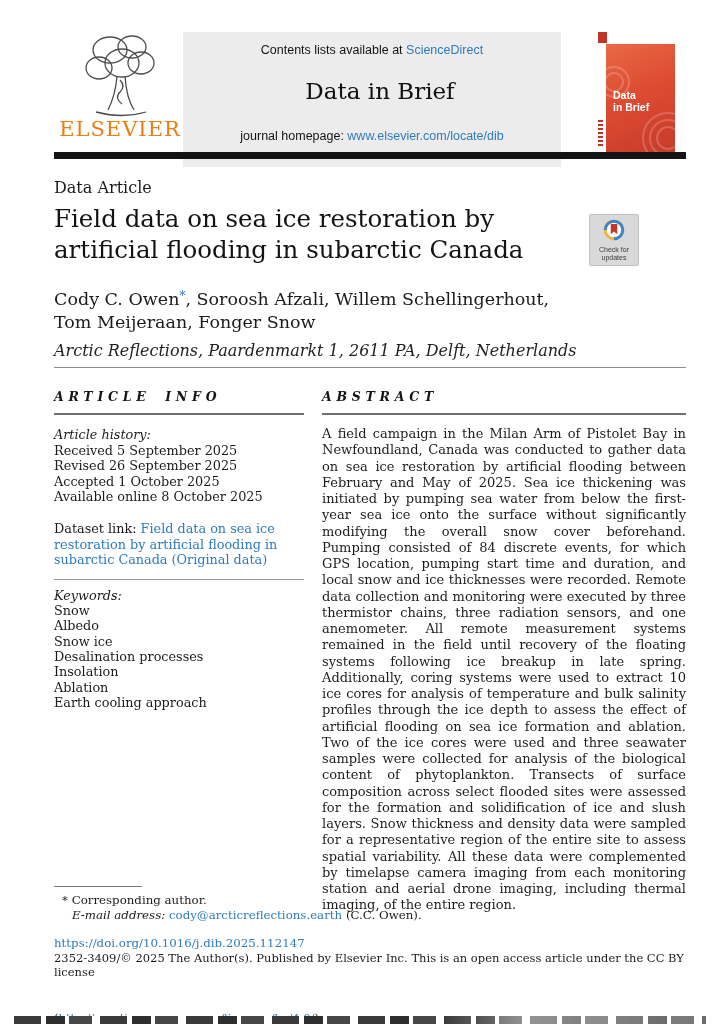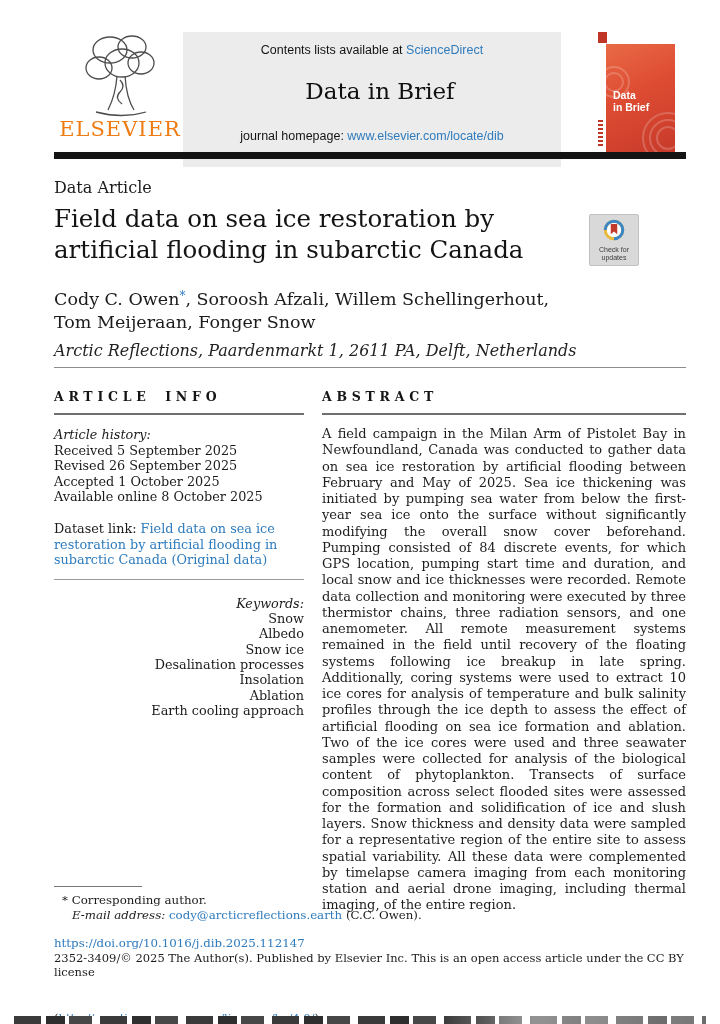--- a/index.html
+++ b/index.html
@@ -36,28 +36,28 @@
   .check-badge{position:absolute;left:589px;top:214px;width:48px;height:50px;background:#d9d9d9;
                border:1px solid #c0c0c0;border-radius:2px;text-align:center;cursor:pointer;}
   .check-badge-label{font-family:"Liberation Sans",sans-serif;font-size:7px;line-height:7.5px;color:#3c3c3c;}
 
   .authors{position:absolute;left:54px;top:285px;width:540px;font-size:17.5px;line-height:23px;}
   .author-star{color:#2e7bbd;font-size:12px;vertical-align:5px;}
   .affiliation{position:absolute;left:54px;top:341px;font-style:italic;font-size:16px;color:#222;}
   .rule-full{position:absolute;left:54px;top:367px;width:632px;height:1px;background:#8d8d8d;}
 
   
-  .col-heading{font-size:12.5px;font-weight:bold;letter-spacing:0.38em;word-spacing:0.45em;color:#151515;}
+  .col-heading{font-size:12.5px;font-weight:bold;letter-spacing:0.38em;word-spacing:0.45em;color:#151515;font-style:italic;}
   .info-col{position:absolute;left:54px;top:389px;width:250px;}
   .info-rule-top{height:2px;background:#6f6f6f;margin-top:9px;}
   .info-body{font-size:12.8px;line-height:15.6px;margin-top:12px;}
   .italic-label{font-style:italic;}
   .dataset-para{font-size:12.8px;line-height:15.6px;margin-top:16px;}
   .info-divider{height:1px;background:#9a9a9a;margin-top:11px;}
-  .keywords-body{font-size:12.8px;line-height:15.3px;margin-top:16px;text-align:right;}
+  .keywords-body{font-size:12.8px;line-height:15.3px;margin-top:8px;}
 
   .abstract-col{position:absolute;left:322px;top:389px;width:364px;}
   .abstract-rule{height:2px;background:#6f6f6f;margin-top:9px;}
   .abstract-text{font-size:13px;line-height:16.25px;text-align:justify;margin-top:11px;color:#1d1d1d;}
 
   
   .footnote-rule{position:absolute;left:54px;top:886px;width:88px;height:1px;background:#777;}
   .corresponding{position:absolute;left:62px;top:893px;font-size:11.8px;}
   .email-line{position:absolute;left:72px;top:908px;font-size:11.8px;}
   .doi-line{position:absolute;left:54px;top:936px;font-size:11.8px;}

